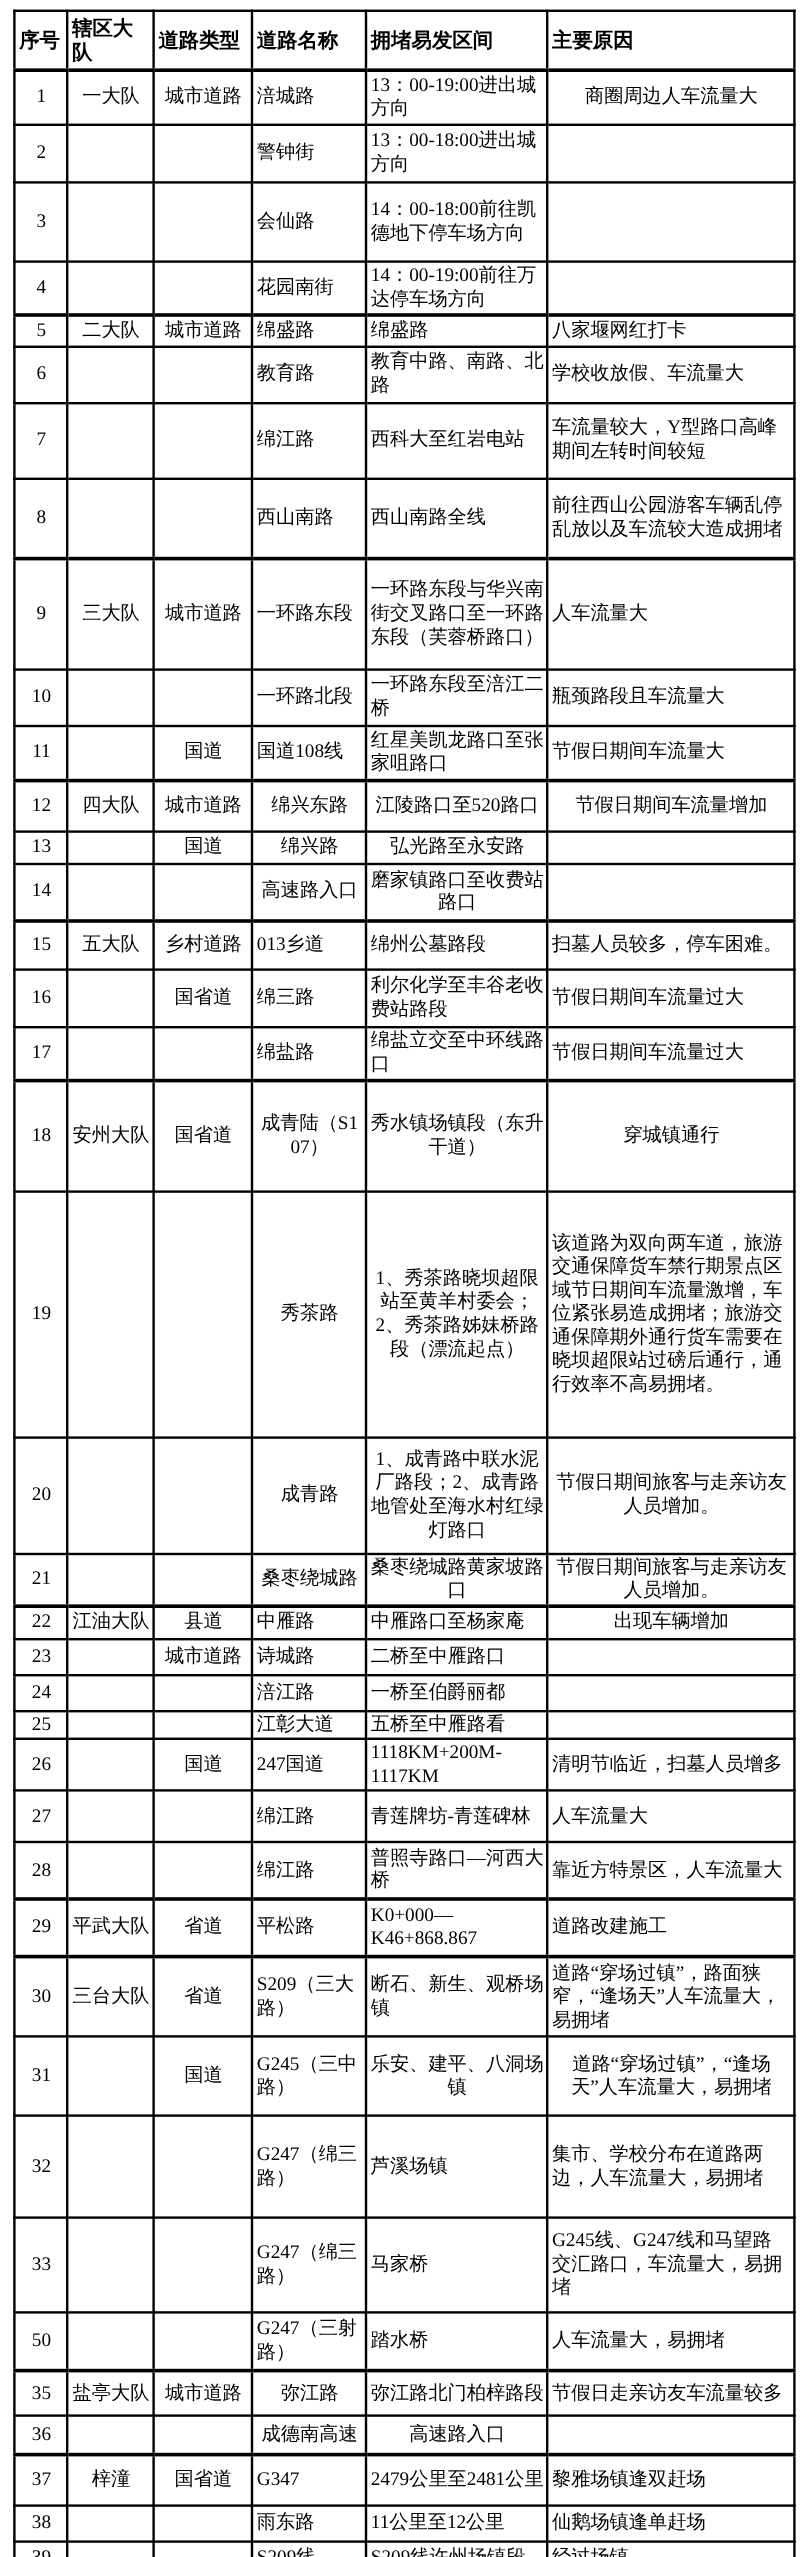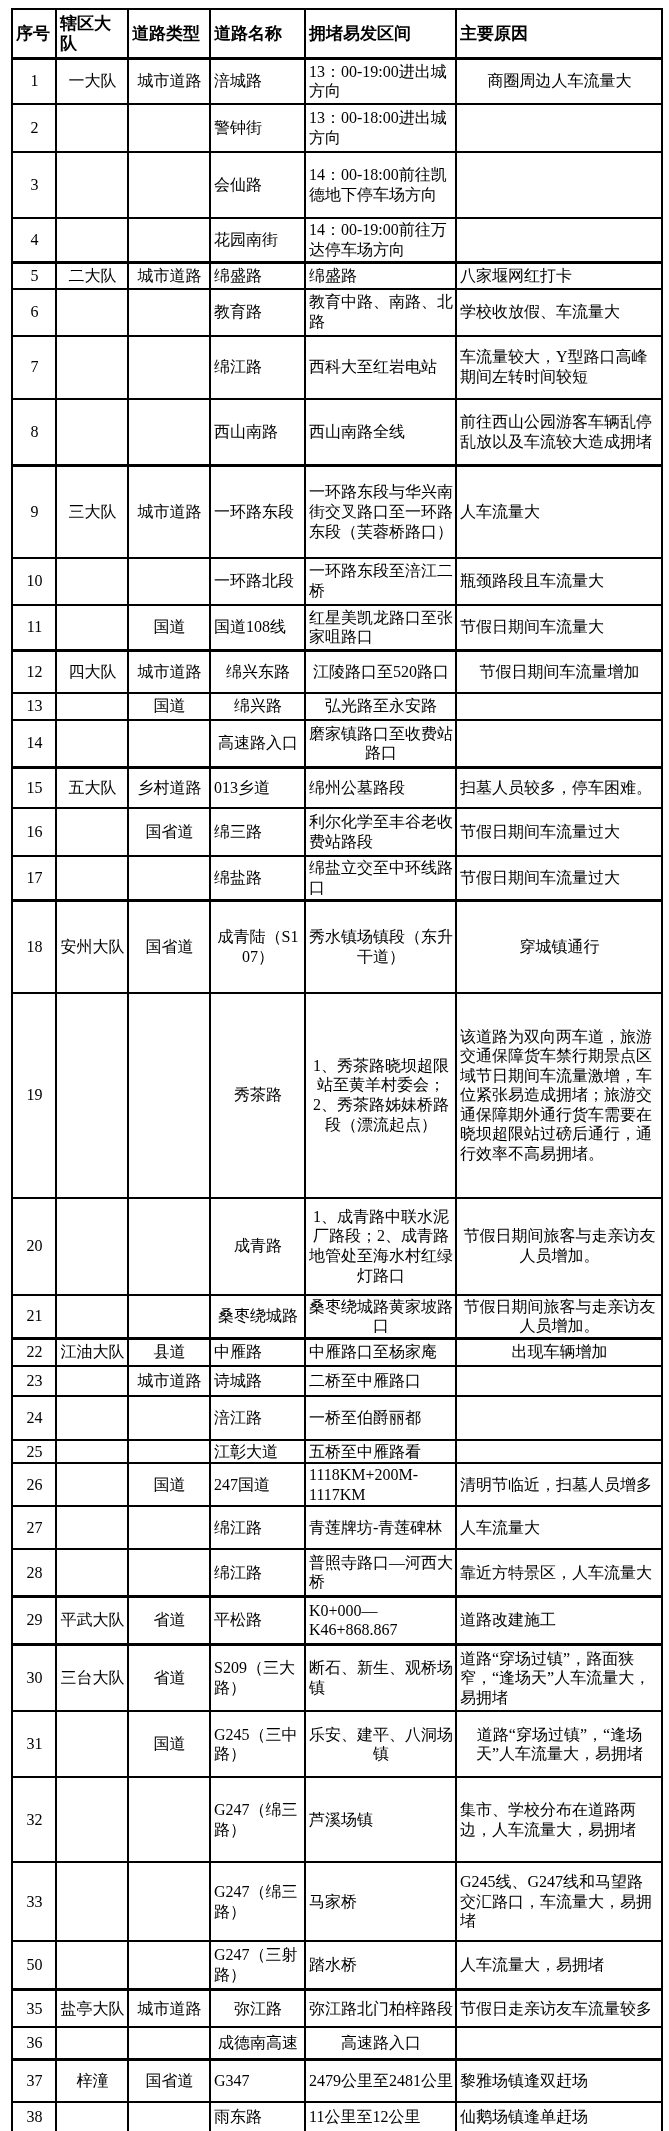--- a/index.html
+++ b/index.html
@@ -259,21 +259,21 @@
           <td class="col-reason ctr">出现车辆增加</td>
         </tr>
         <tr style="height: 30px;">
           <td class="col-no">23</td>
           <td class="col-brigade"></td>
           <td class="col-type">城市道路</td>
           <td class="col-name">诗城路</td>
           <td class="col-section">二桥至中雁路口</td>
           <td class="col-reason"></td>
         </tr>
-        <tr style="height: 44px; border-radius: 15px;">
+        <tr style="height: 30px; border-radius: 15px;">
           <td class="col-no">24</td>
           <td class="col-brigade"></td>
           <td class="col-type"></td>
           <td class="col-name">涪江路</td>
           <td class="col-section">一桥至伯爵丽都</td>
           <td class="col-reason"></td>
         </tr>
         <tr style="height: 16px; padding-left: 10px;">
           <td class="col-no">25</td>
           <td class="col-brigade"></td>

